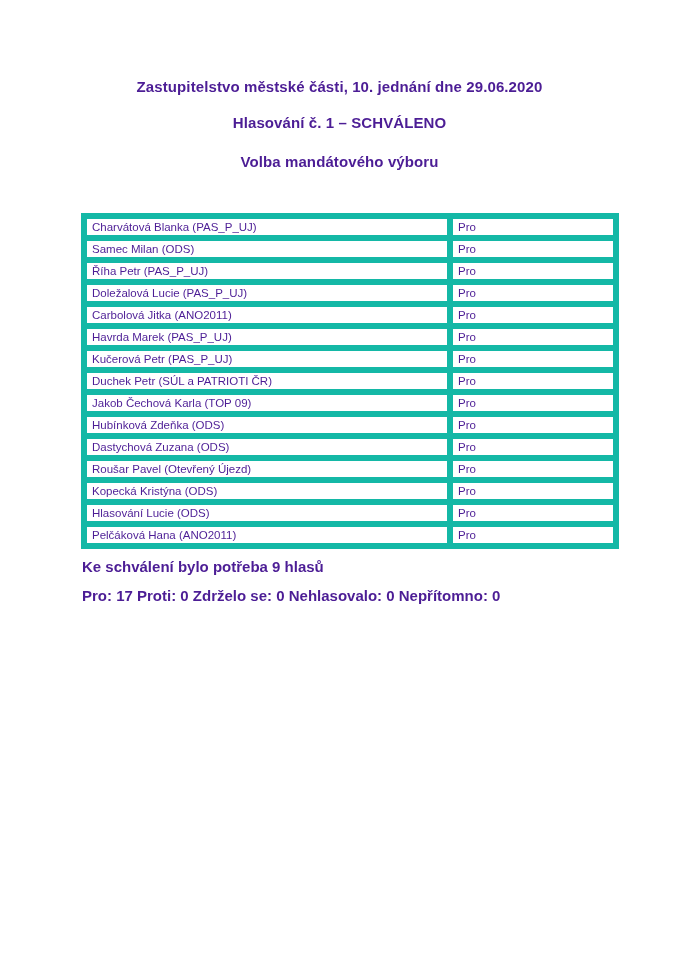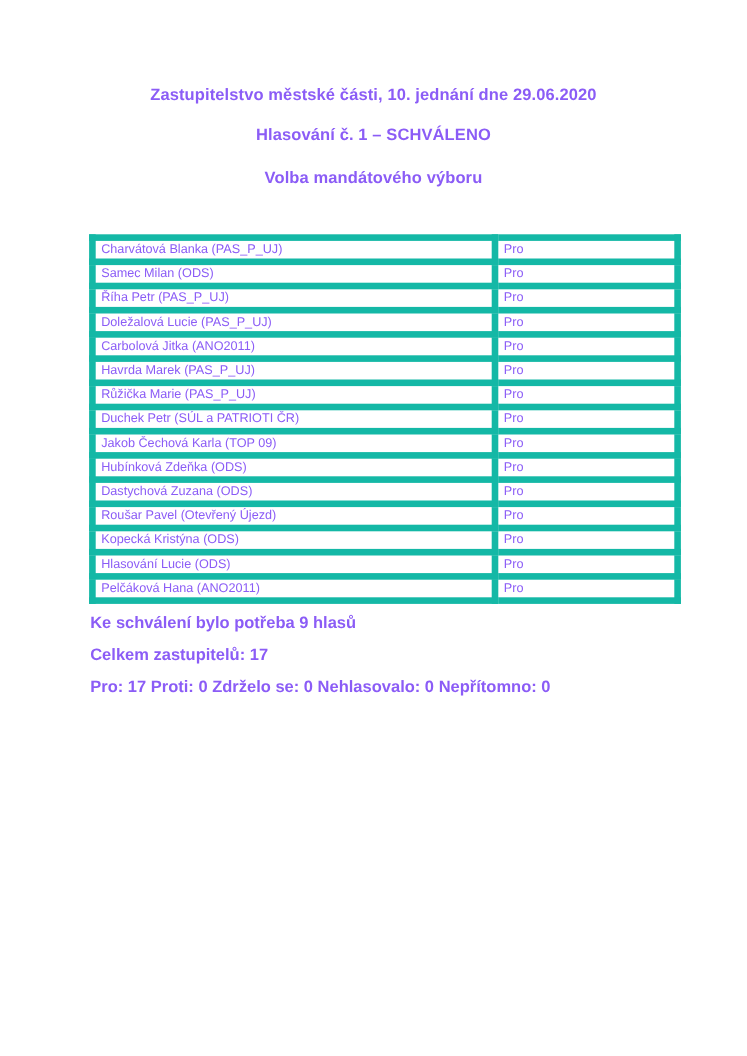--- a/index.html
+++ b/index.html
@@ -3,21 +3,21 @@
 <meta charset="utf-8">
 <style>
   * { margin: 0; padding: 0; box-sizing: border-box; }
   html, body { background: #ffffff; }
   .page {
     position: relative;
     width: 679px;
     height: 960px;
     background: #ffffff;
     font-family: "Liberation Sans", sans-serif;
-    color: #8b5cf6;
+    color: #4c1d95;
     overflow: hidden;
   }
   .headings {
     position: absolute;
     left: 0;
     top: 78px;
     width: 679px;
     text-align: center;
   }
   .headings h1, .headings h2, .headings h3 {
@@ -102,21 +102,21 @@
       <td>Carbolová Jitka (ANO2011)</td>
       <td>Pro</td>
     </tr>
 
     <tr>
       <td>Havrda Marek (PAS_P_UJ)</td>
       <td>Pro</td>
     </tr>
 
     <tr>
-      <td>Růžička Marie (PAS_P_UJ)</td>
+      <td>Kučerová Petr (PAS_P_UJ)</td>
       <td>Pro</td>
     </tr>
 
     <tr>
       <td>Duchek Petr (SÚL a PATRIOTI ČR)</td>
       <td>Pro</td>
     </tr>
 
     <tr>
       <td>Jakob Čechová Karla (TOP 09)</td>
@@ -152,17 +152,16 @@
     <tr>
       <td>Pelčáková Hana (ANO2011)</td>
       <td>Pro</td>
     </tr>
 
   </tbody>
   </table>
 
   <div class="summary">
     <p>Ke schválení bylo potřeba 9 hlasů</p>
-    <p>Celkem zastupitelů: 17</p>
     <p>Pro: 17 Proti: 0 Zdrželo se: 0 Nehlasovalo: 0 Nepřítomno: 0</p>
   </div>
 
 </div>
 
 </body></html>

